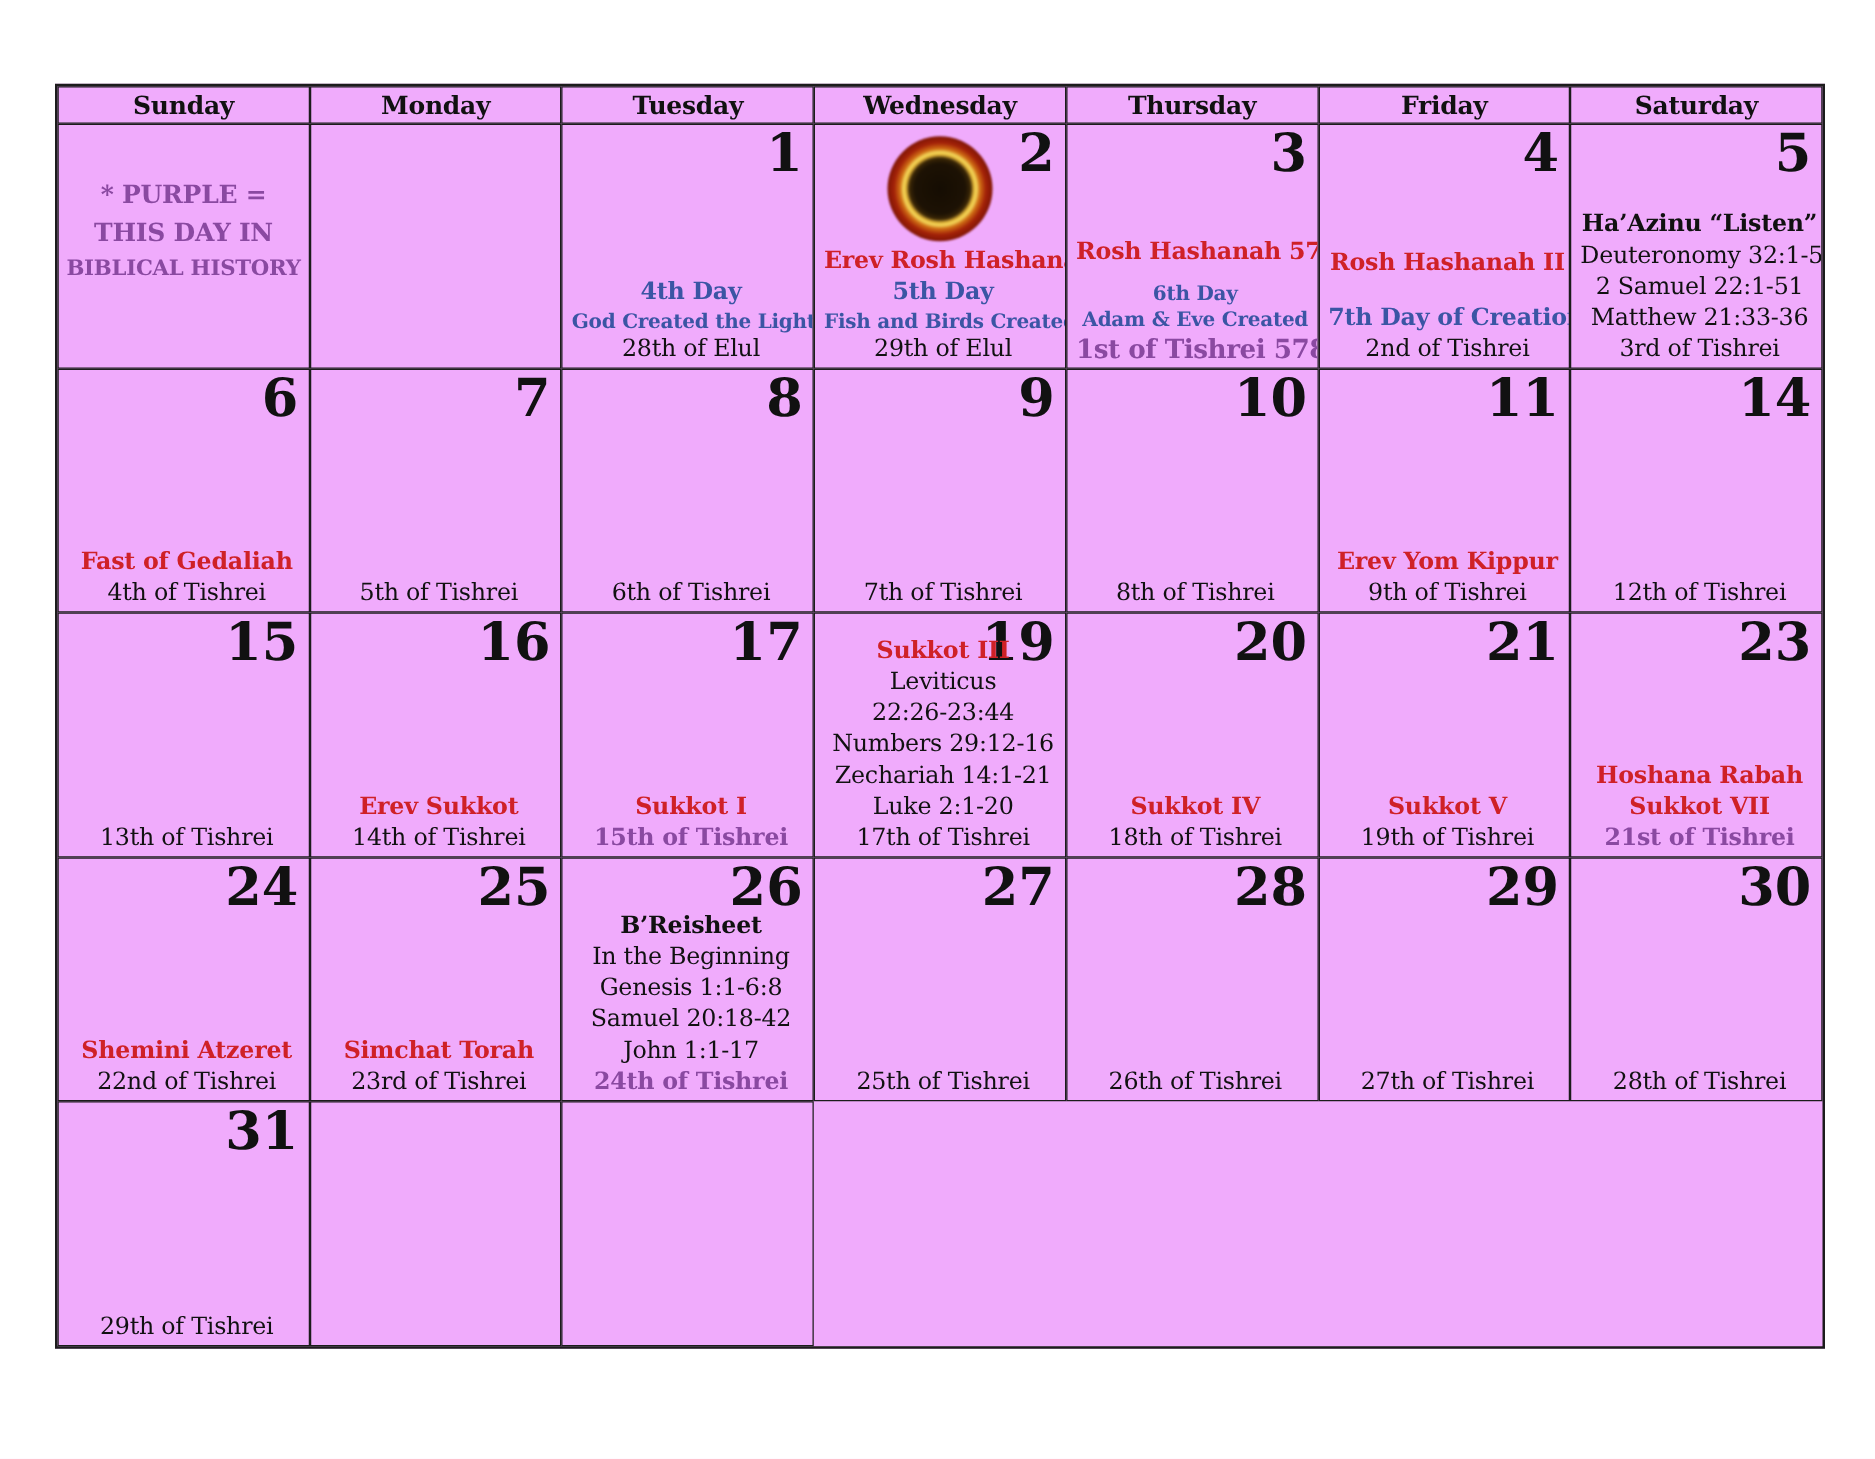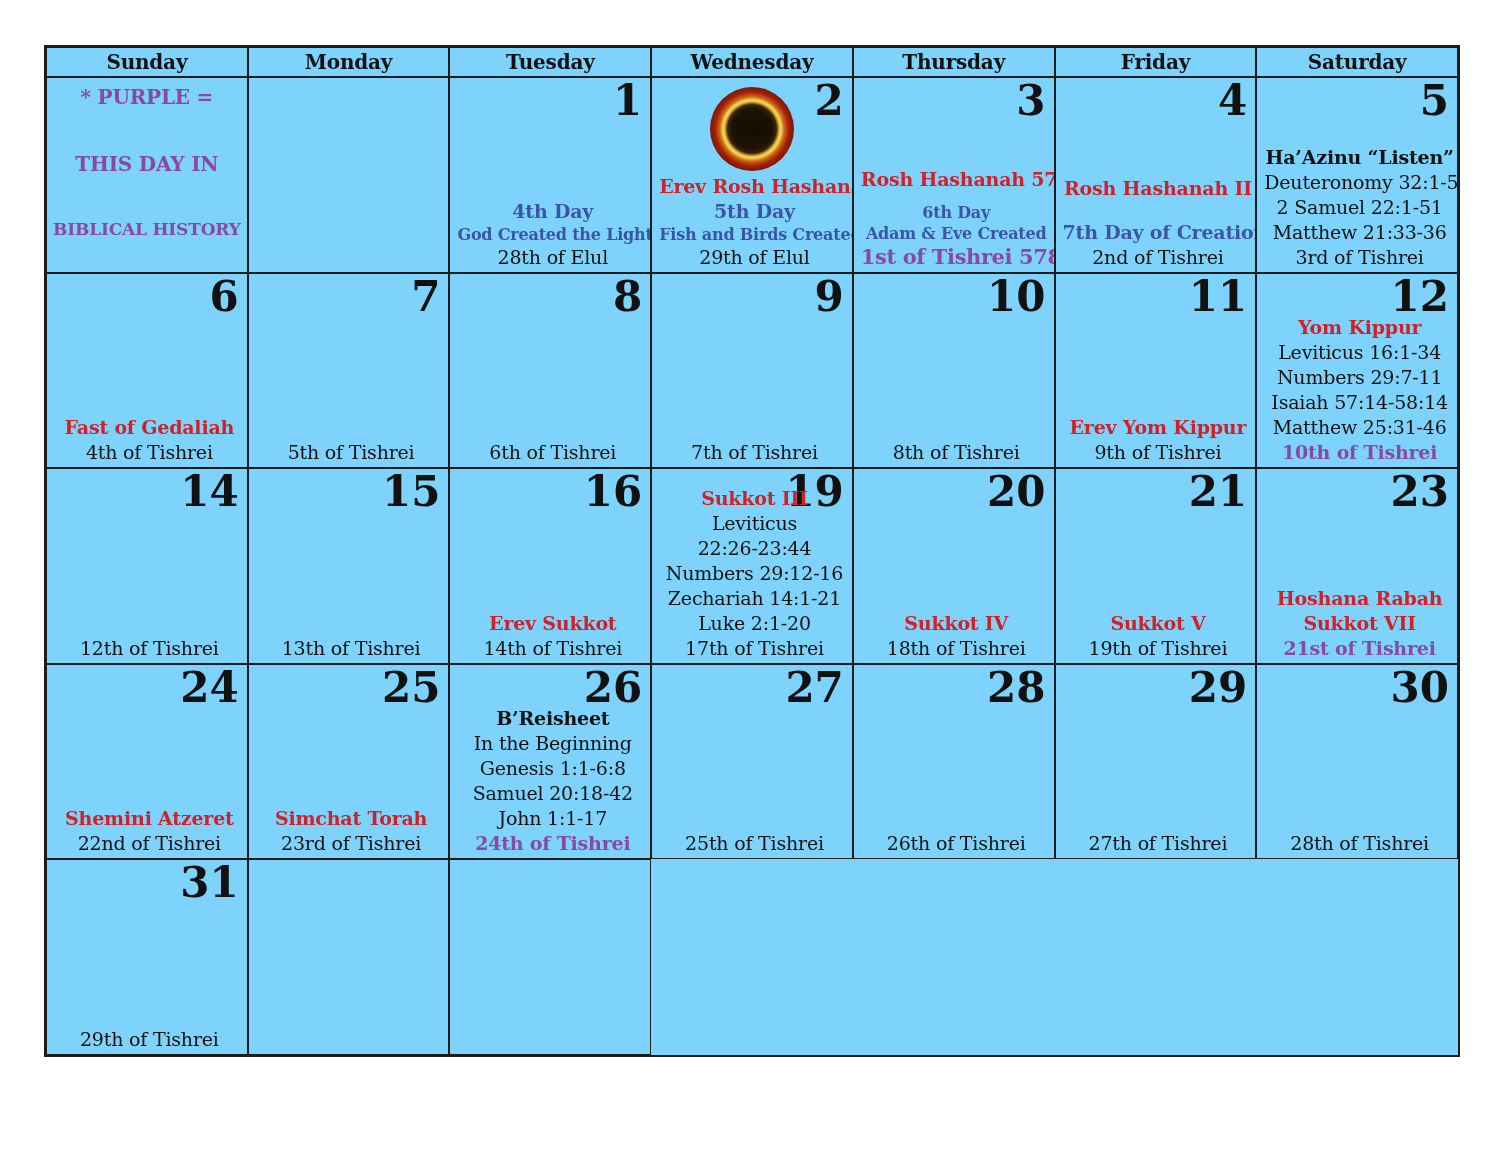--- a/index.html
+++ b/index.html
@@ -1,32 +1,32 @@
 <!DOCTYPE html>
 <html style="--red: #cf2127; --blue: #3b55a4; --purple: #8a49a1; --ink: #111111; --border: #1c1c1c;"><head>
 <meta charset="utf-8">
 <style>
   :root{
     --red:#cf2127; --blue:#3b55a4; --purple:#8a49a1; --ink:#111111; --border:#1c1c1c;
   }
   html,body{margin:0;padding:0;background:#ffffff;}
   body{width:1500px;height:1167px;position:relative;overflow:hidden;
        font-family:"DejaVu Serif","Liberation Serif",serif;color:var(--ink);}
-  .calendar{position:absolute;left:44px;top:45px;width:1412px;height:1008px;
+  .calendar{position:absolute;left:44px;top:67px;width:1412px;height:1008px;
             border:2px solid var(--border);display:grid;
             grid-template-columns:repeat(7,1fr);
-            grid-template-rows:30px repeat(5,1fr);background:#7dd3fc;}
+            grid-template-rows:30px repeat(5,1fr);background:#f0abfc;}
   .hcell{border:1px solid var(--border);display:flex;align-items:center;justify-content:center;
          font-weight:bold;font-size:20px;letter-spacing:-0.2px;}
   .cell{border:1px solid var(--border);position:relative;overflow:hidden;}
   .num{position:absolute;top:1px;right:8px;font-size:42px;font-weight:bold;line-height:1.05;}
   .content{position:absolute;left:7px;right:2px;bottom:2px;white-space:nowrap;text-align:center;}
   .content.center{left:0;right:0;top:0;bottom:0;display:flex;flex-direction:column;
                   justify-content:center;align-items:center;text-align:center;
-                  padding-bottom:26px;white-space:normal;gap:36px;}
+                  padding-bottom:26px;white-space:normal;}
   .ln{line-height:25px;letter-spacing:-0.2px;}
   .holiday{color:var(--red);font-weight:bold;font-size:19px;}
   .history{color:var(--blue);font-weight:bold;font-size:19px;}
   .history-small{color:var(--blue);font-weight:bold;font-size:16px;line-height:21px;}
   .date{color:var(--ink);font-weight:normal;font-size:19px;}
   .purple-date{color:var(--purple);font-weight:bold;font-size:19px;}
   .purple-date-large{color:var(--purple);font-weight:bold;font-size:21px;line-height:26px;letter-spacing:-0.4px;}
   .title{color:var(--ink);font-weight:bold;font-size:19px;}
   .reading{color:var(--ink);font-weight:normal;font-size:19px;}
   .legend{color:var(--purple);font-weight:bold;font-size:20px;line-height:31px;}
@@ -134,47 +134,43 @@
       </div>
     </div>
     <div class="cell">
       <div class="num">11</div>
       <div class="content">
         <div class="ln holiday">Erev Yom Kippur</div>
         <div class="ln date">9th of Tishrei</div>
       </div>
     </div>
     <div class="cell">
-      <div class="num">12</div>
-      <div class="content">
-        <div class="ln holiday">Yom Kippur</div>
-        <div class="ln reading">Leviticus 16:1-34</div>
-        <div class="ln reading">Numbers 29:7-11</div>
-        <div class="ln reading">Isaiah 57:14-58:14</div>
-        <div class="ln reading">Matthew 25:31-46</div>
-        <div class="ln purple-date">10th of Tishrei</div>
-      </div>
-    </div>
-    <div class="cell">
       <div class="num">14</div>
       <div class="content">
         <div class="ln date">12th of Tishrei</div>
       </div>
     </div>
     <div class="cell">
       <div class="num">15</div>
       <div class="content">
         <div class="ln date">13th of Tishrei</div>
       </div>
     </div>
     <div class="cell">
       <div class="num">16</div>
       <div class="content">
         <div class="ln holiday">Erev Sukkot</div>
         <div class="ln date">14th of Tishrei</div>
+      </div>
+    </div>
+    <div class="cell">
+      <div class="num">17</div>
+      <div class="content">
+        <div class="ln holiday">Sukkot I</div>
+        <div class="ln purple-date">15th of Tishrei</div>
       </div>
     </div>
     <div class="cell">
       <div class="num">19</div>
       <div class="content">
         <div class="ln holiday">Sukkot III</div>
         <div class="ln reading">Leviticus</div>
         <div class="ln reading">22:26-23:44</div>
         <div class="ln reading">Numbers 29:12-16</div>
         <div class="ln reading">Zechariah 14:1-21</div>

